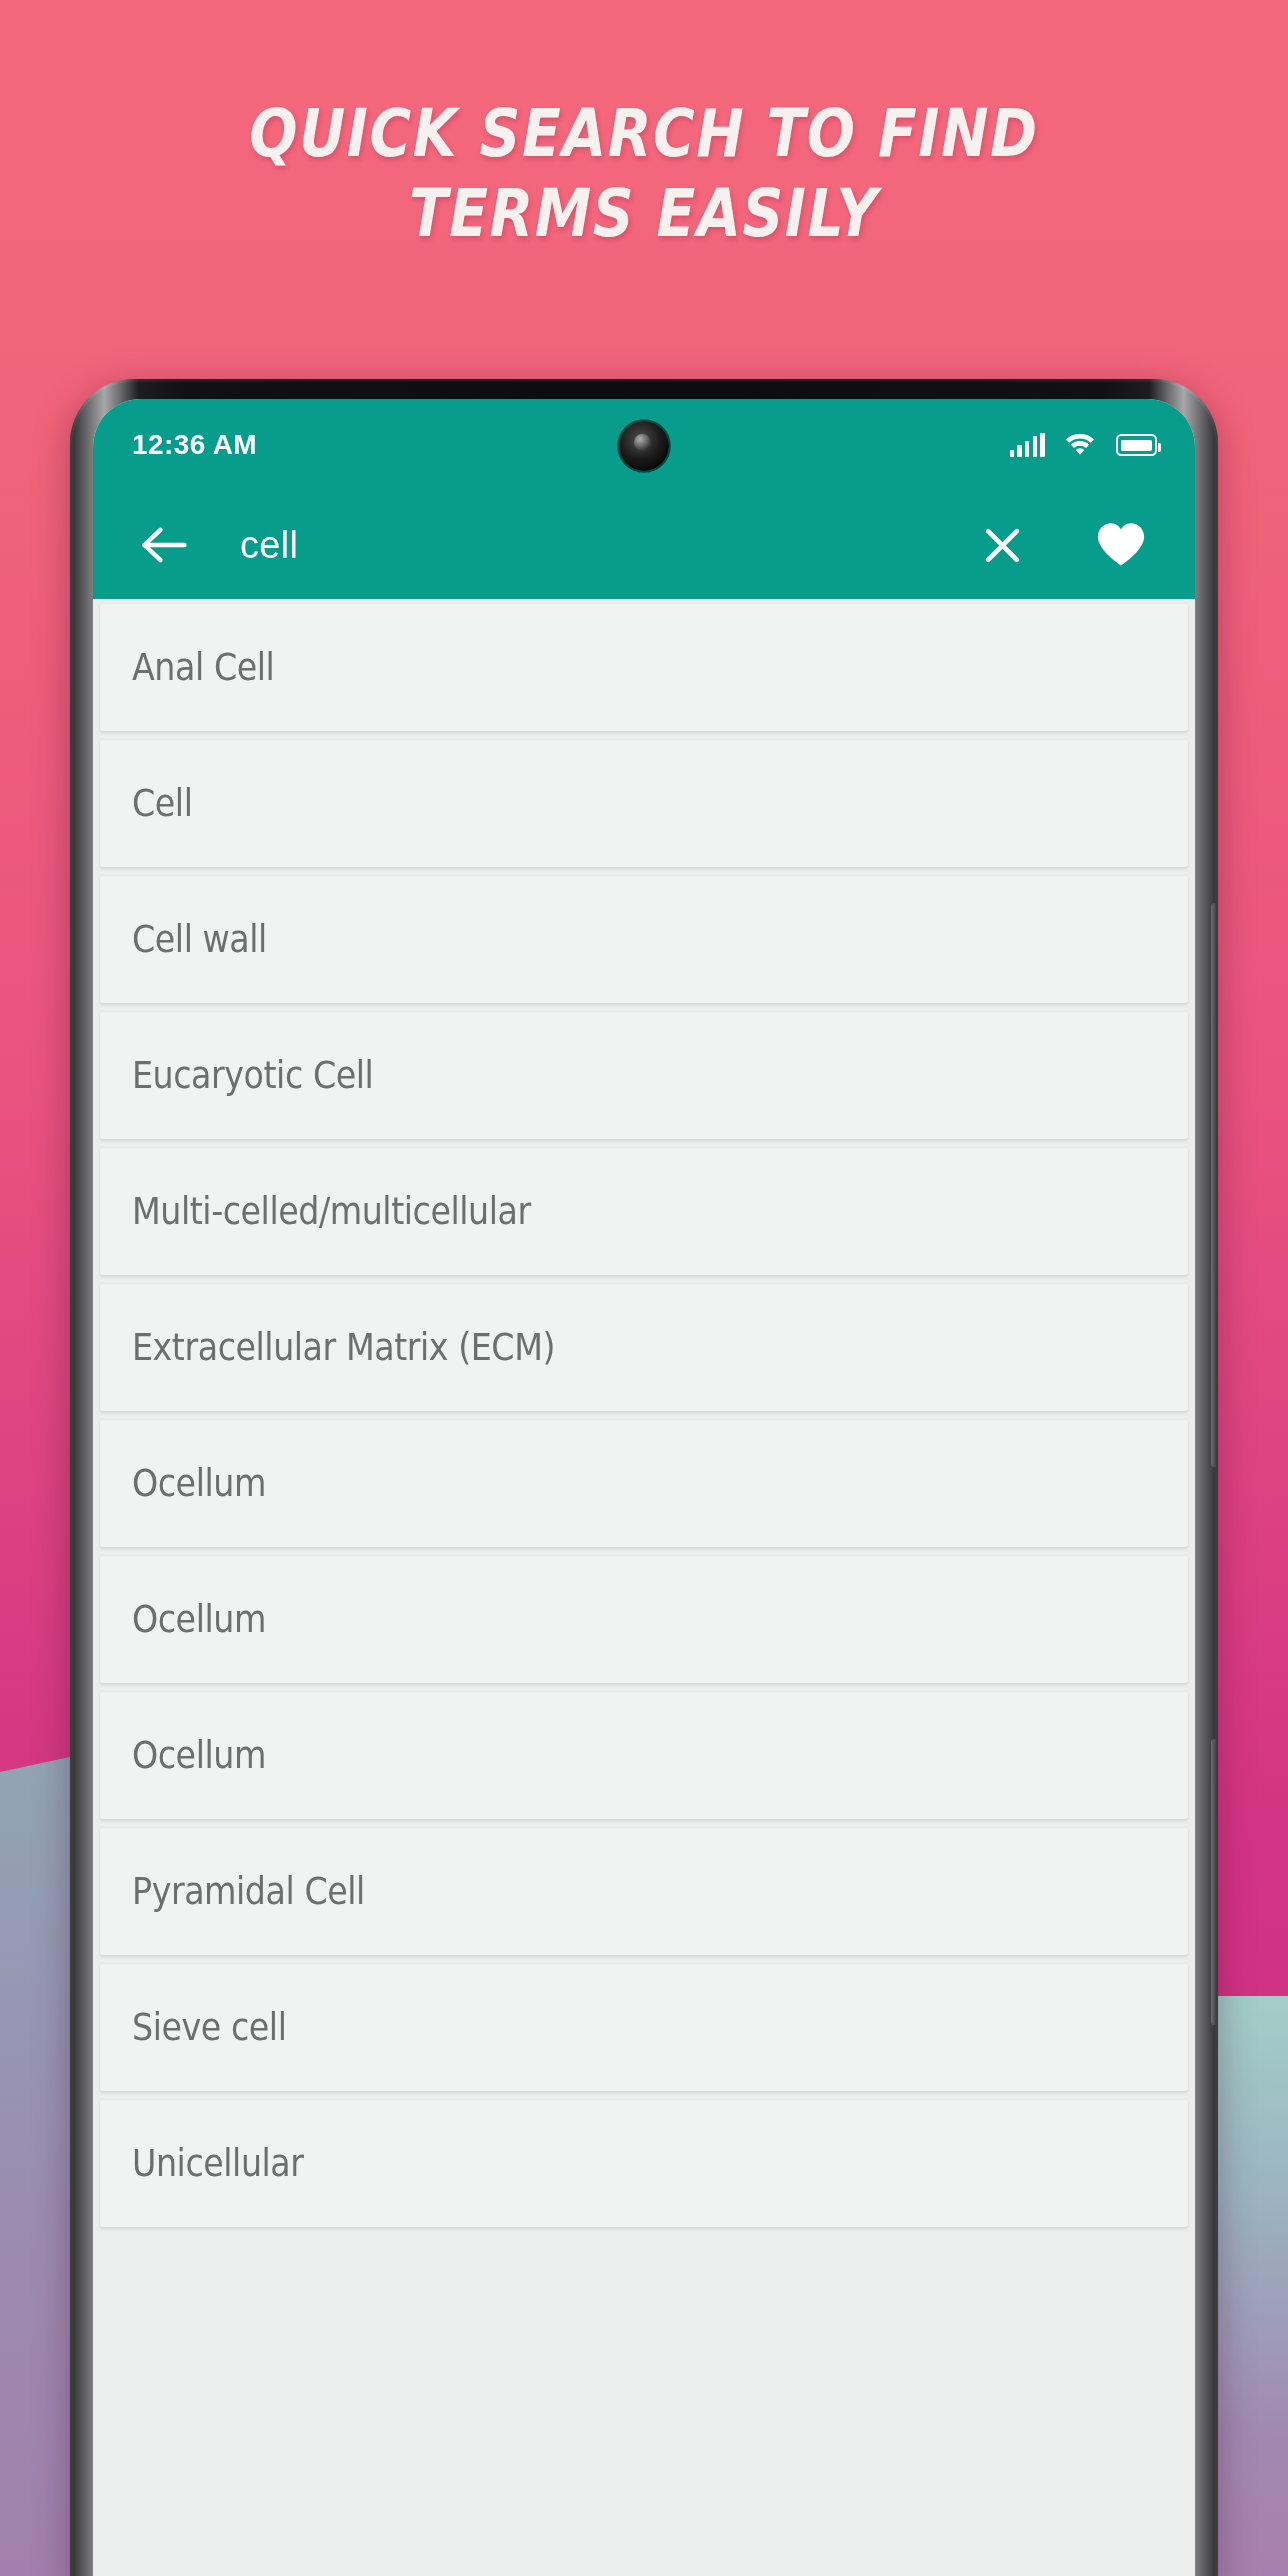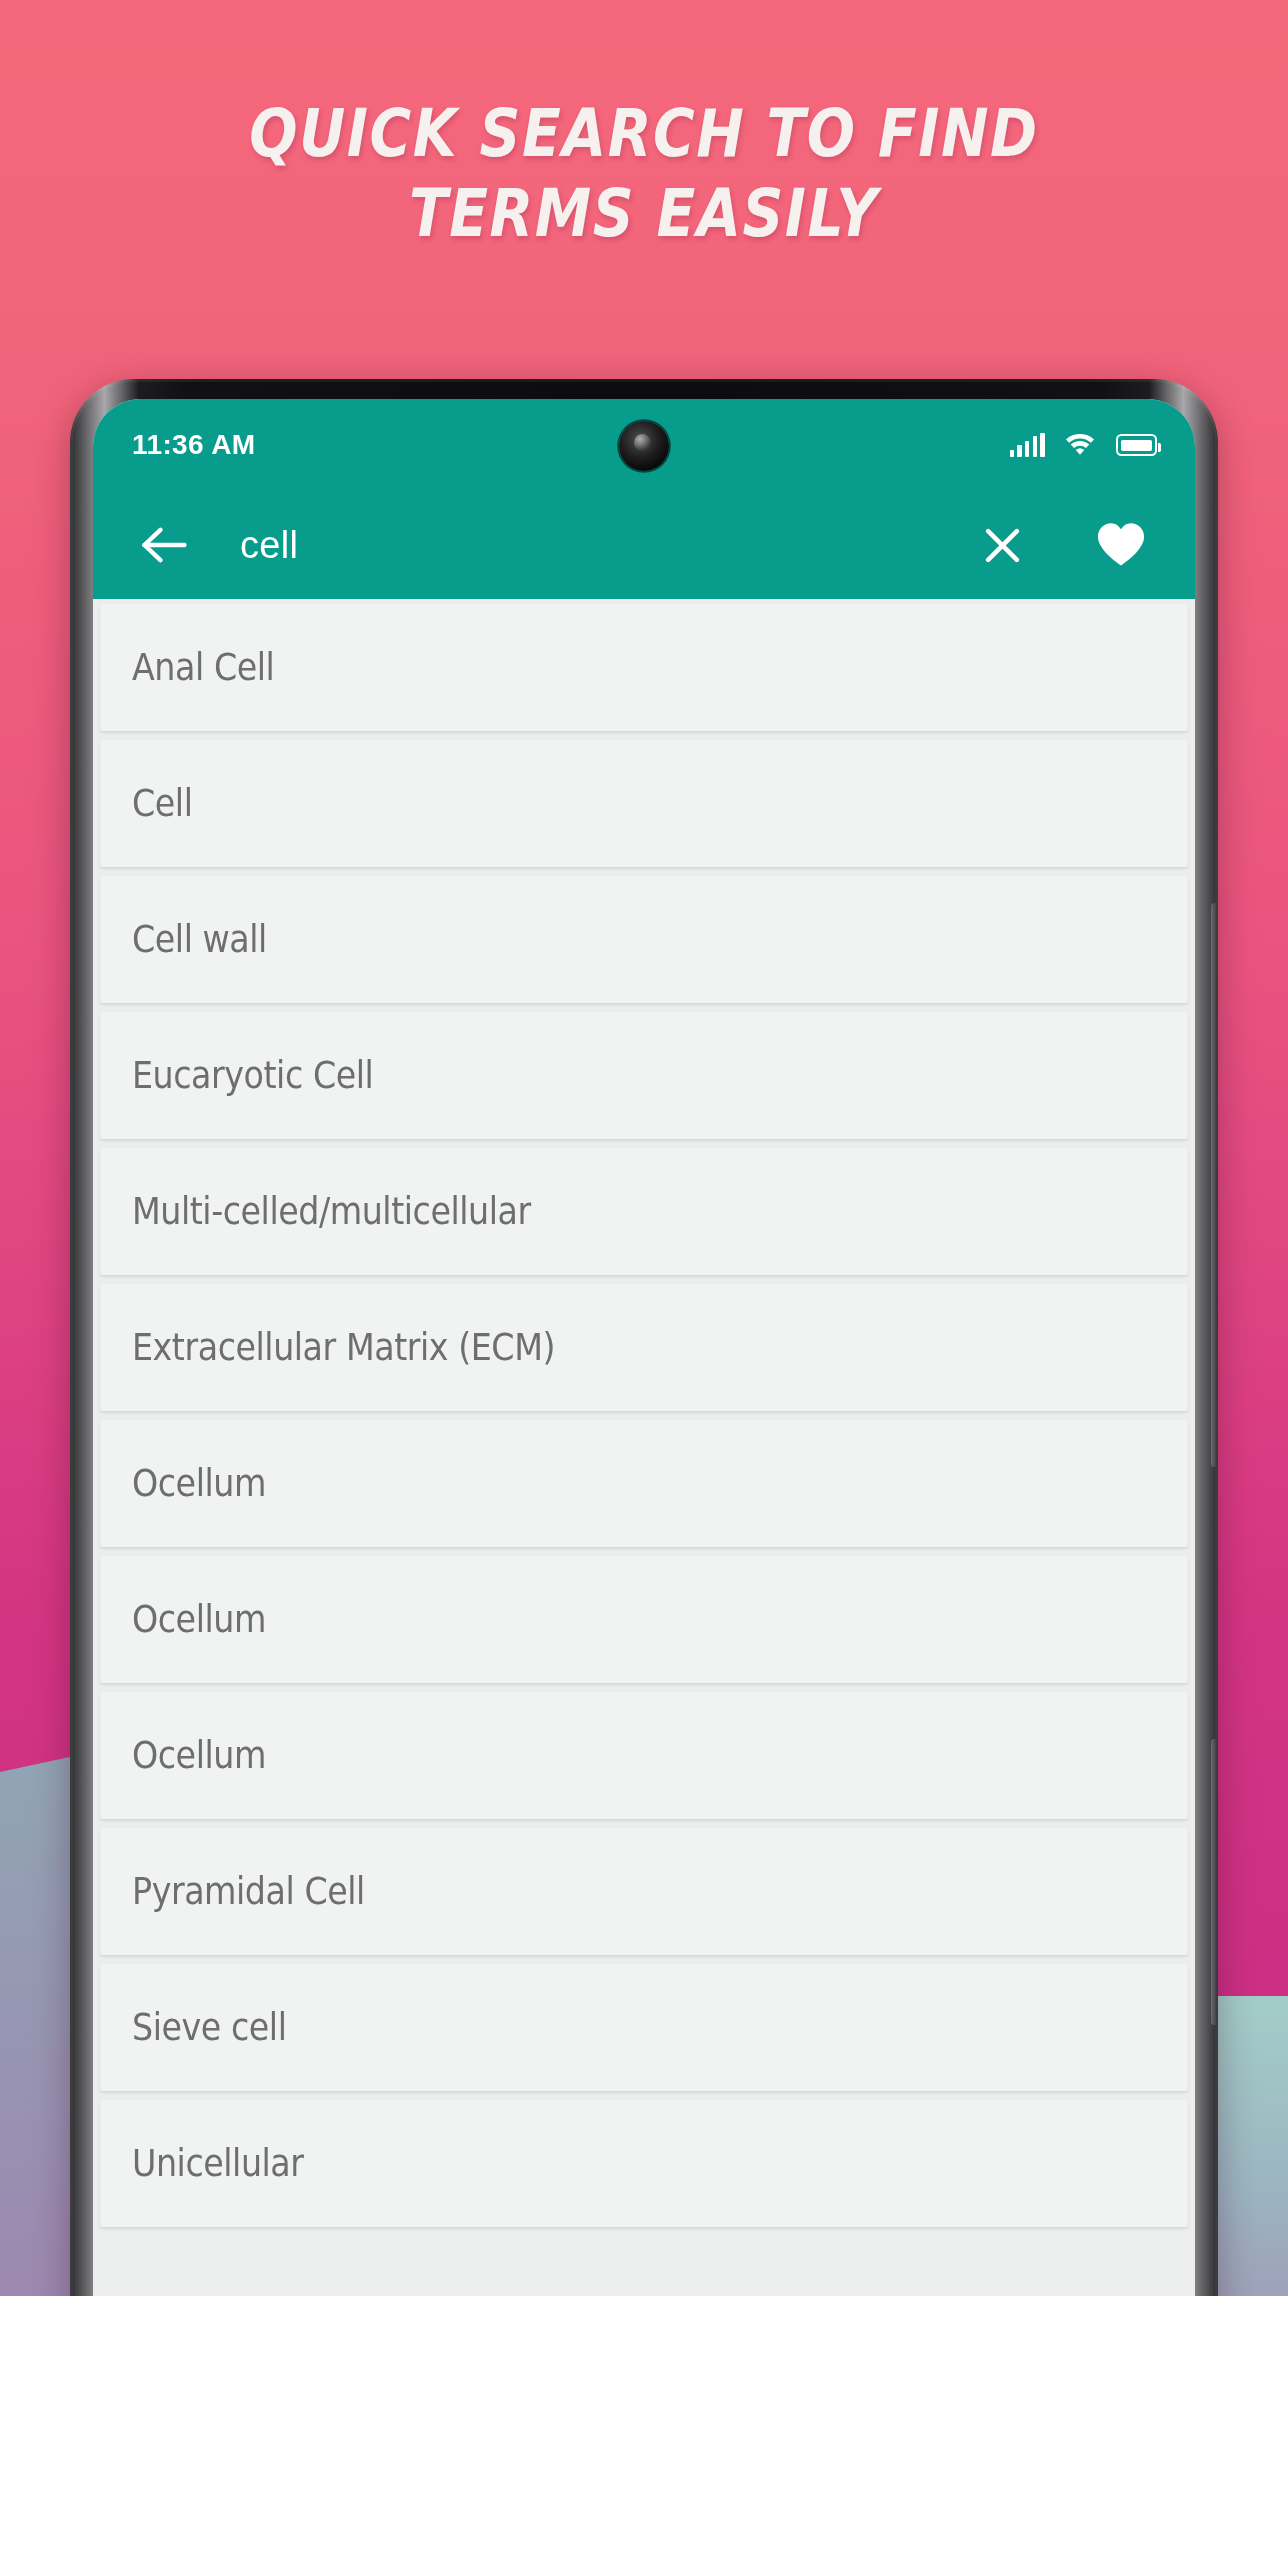--- a/index.html
+++ b/index.html
@@ -5,21 +5,21 @@
   * { margin:0; padding:0; box-sizing:border-box; }
   html, body {
     width:1288px; height:2576px;
     overflow:hidden;
     font-family:"Liberation Sans", sans-serif;
   }
 
   
   #promo {
     position:relative;
-    width:1288px; height:2296px;
+    width:1288px; height:2576px;
     background:linear-gradient(180deg,
         #f4687c 0%,
         #f1637a 18%,
         #e9537f 42%,
         #d43583 70%,
         #c62b84 100%);
     overflow:hidden;
   }
 
   
@@ -227,21 +227,21 @@
   </div>
 
   <div id="phone">
     <div id="phone-inner-bezel"></div>
     <div class="side-btn" id="btn-volume"></div>
     <div class="side-btn" id="btn-power"></div>
 
     <div id="screen">
 
       <div id="status-bar">
-        <div id="status-time">11:36 AM</div>
+        <div id="status-time">12:36 AM</div>
 
         <div id="camera"></div>
 
         <div id="status-icons">
           <span class="signal">
             <i></i>
               <i></i>
               <i></i>
               <i></i>
               <i></i>

